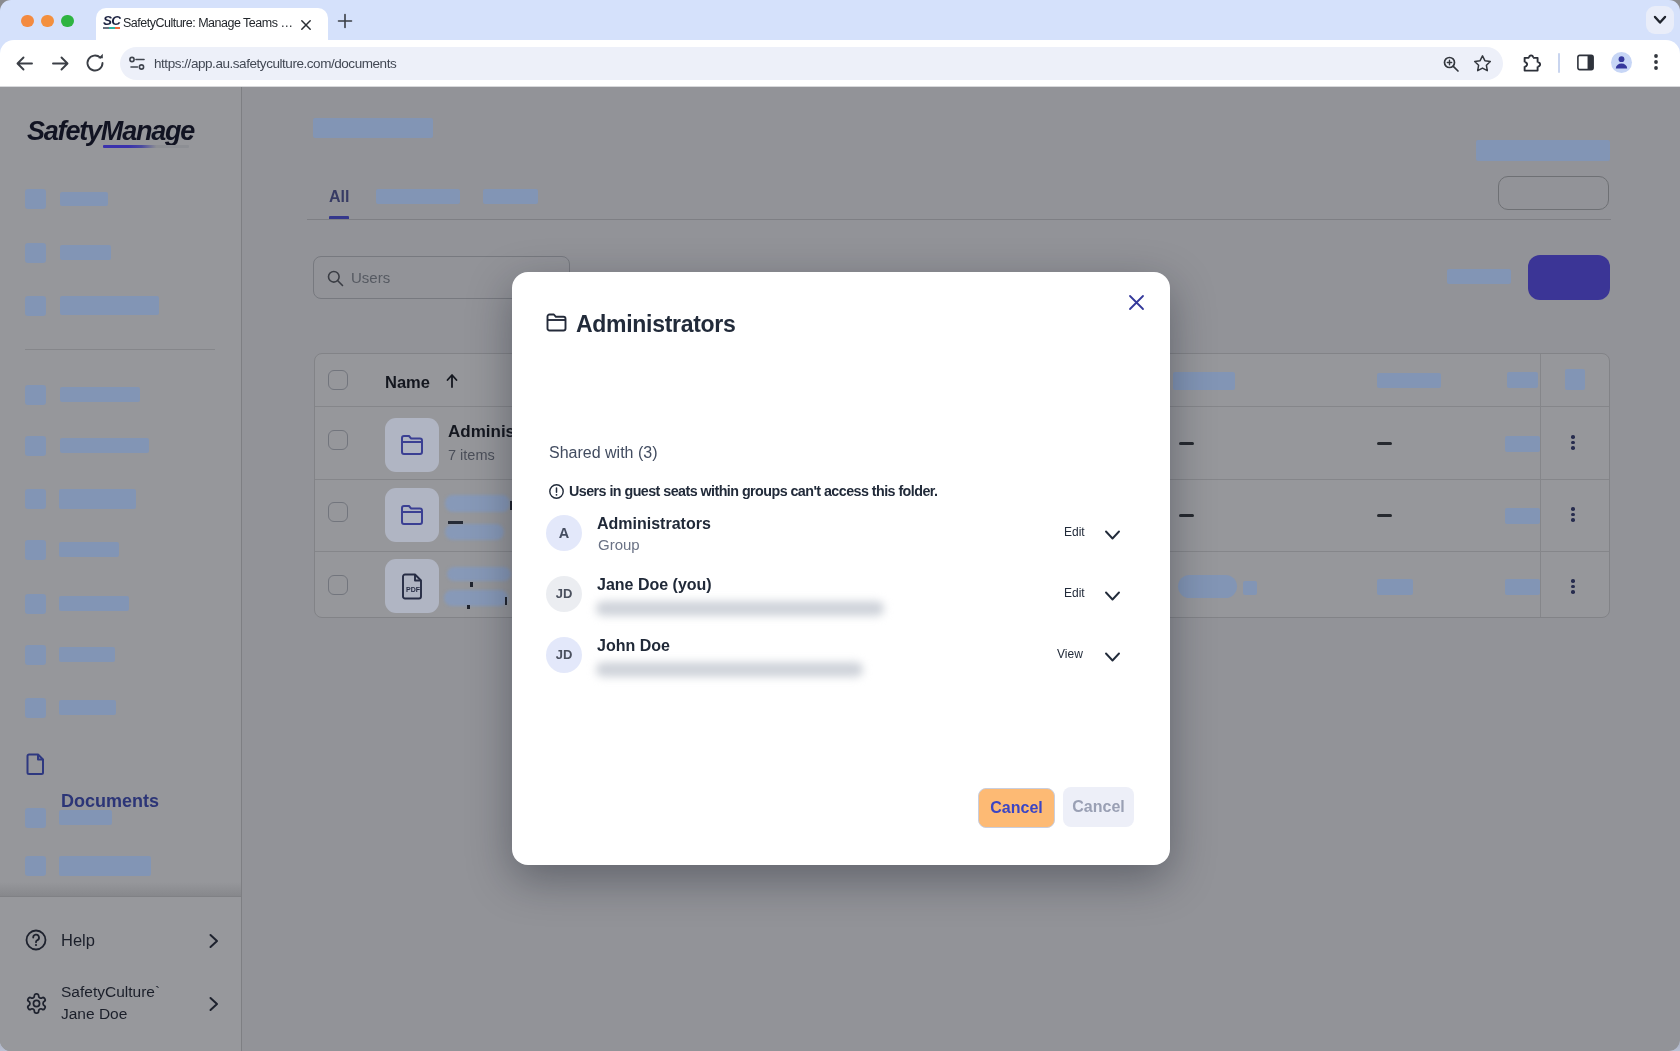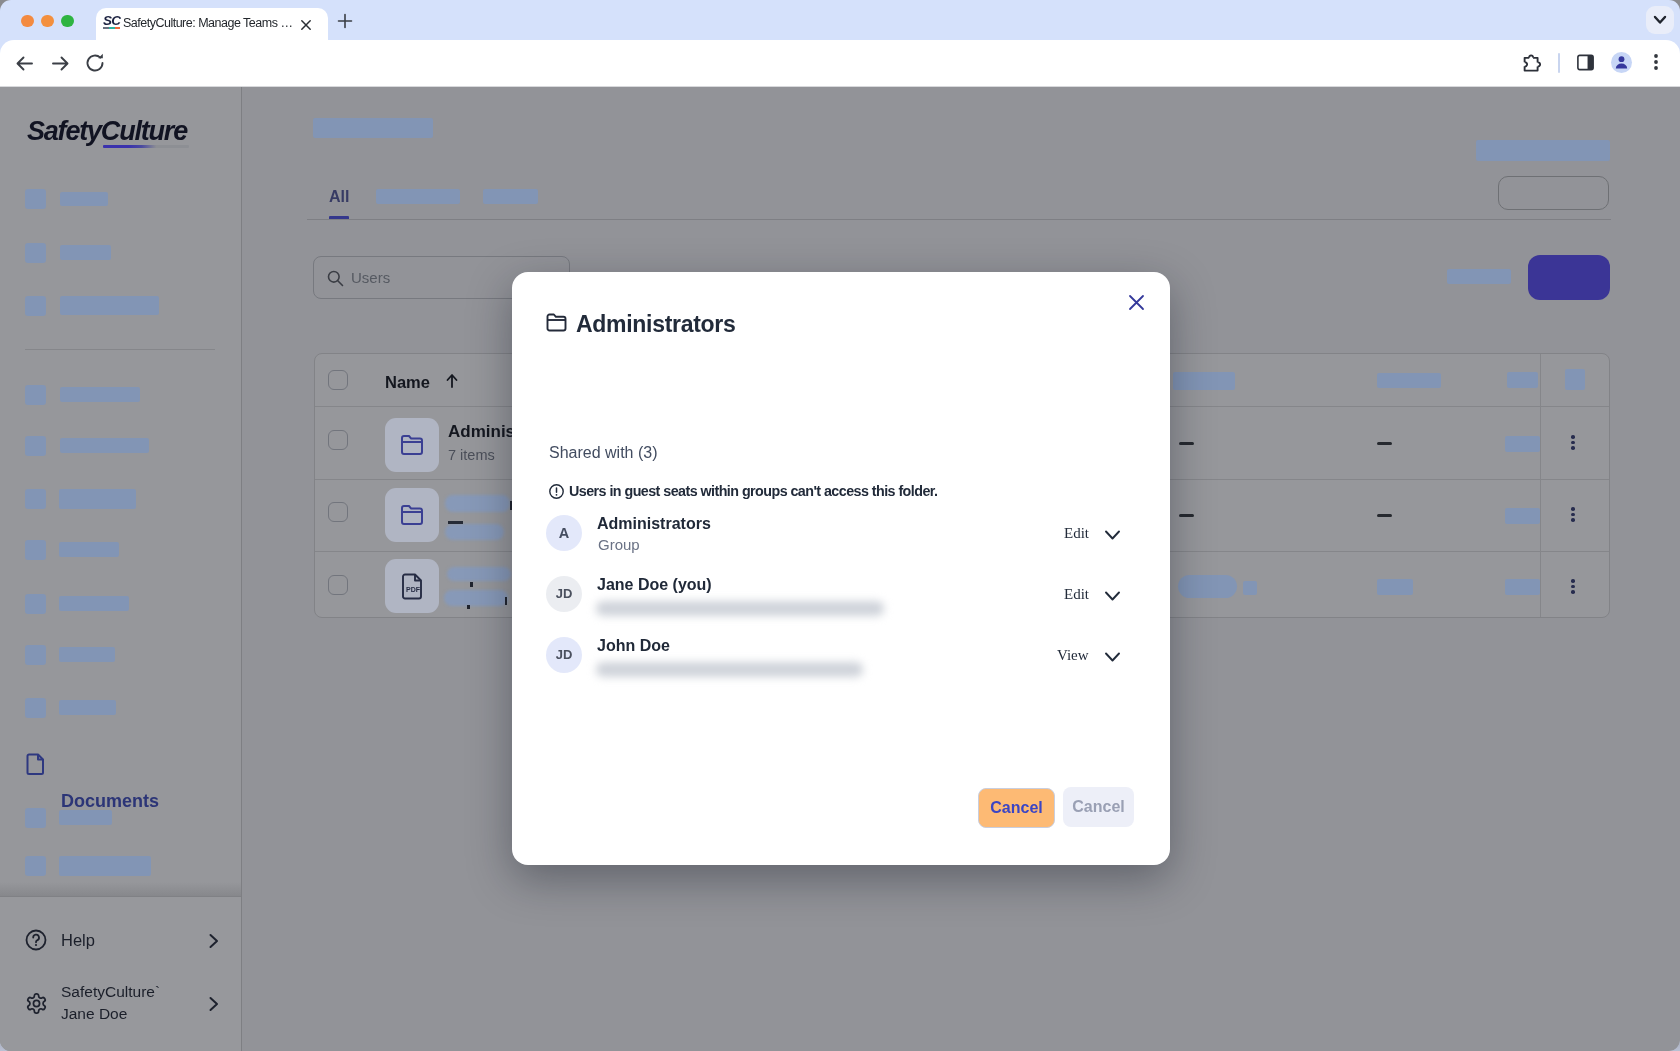--- a/index.html
+++ b/index.html
@@ -51,21 +51,21 @@
 #modal { position:absolute; left:512px; top:272px; width:658px; height:593px; background:#ffffff; border-radius:16px; box-shadow:0 14px 44px rgba(15,20,35,0.38); }
 #mtitle { position:absolute; left:64px; top:39px; font-size:23px; font-weight:700; color:#222b3a; letter-spacing:-0.3px; }
 #msearch { position:absolute; left:36px; top:105px; width:592px; height:42px; border:1px solid #c8cedf; border-radius:8px; }
 #msearch span { position:absolute; left:40px; top:10px; font-size:16px; color:#99a1b3; }
 #sharedwith { position:absolute; left:37px; top:172px; font-size:16px; color:#424c60; }
 #guestnote { position:absolute; left:37px; top:210px; height:17px; }
 .mrow { position:absolute; left:34px; height:40px; }
 .avatar { position:absolute; left:0; top:0; width:36px; height:36px; border-radius:50%; text-align:center; font-weight:700; color:#454d60; }
 .rname { position:absolute; left:51px; top:0px; font-size:16px; font-weight:700; color:#202938; }
 .rsub  { position:absolute; left:52px; top:21px; font-size:15px; color:#6a7285; }
-.perm { position:absolute; font-size:15px; font-weight:500; color:#222b3a;font-family:Liberation Serif, serif; }
+.perm { position:absolute; font-size:12px; font-weight:500; color:#222b3a; }
 .mblur { position:absolute; background:#cfd3da; border-radius:7px; filter:blur(4px); }
 #cancelbtn { position:absolute; left:466px; top:516px; width:77px; height:40px; border:1px solid #c9cede; border-radius:8px; background:#fdba74; color:#3b45c4; font-size:16px; font-weight:600; text-align:center; line-height:38px; }
 #sharebtn { position:absolute; left:551px; top:515px; width:71px; height:40px; border-radius:8px; background:#edeff8; color:#9aa0b4; font-size:16px; font-weight:600; text-align:center; line-height:40px; }
 </style>
 </head>
 <body>
 <div id="window">
 
   <div class="tl" style="left:21px; background:#f38a40;"></div>
   <div class="tl" style="left:41px; background:#f38f3e;"></div>
@@ -96,20 +96,37 @@
     <svg style="left:14px; top:13px;" width="21" height="21" viewBox="0 0 21 21">
         <path d="M18 10.5 H4 M9.5 4.5 L3.5 10.5 L9.5 16.5" stroke="#3b3f46" stroke-width="1.9" fill="none" stroke-linecap="round" stroke-linejoin="round"></path>
       </svg>
     <svg style="left:50px; top:13px;" width="21" height="21" viewBox="0 0 21 21">
         <path d="M3 10.5 H17 M11.5 4.5 L17.5 10.5 L11.5 16.5" stroke="#3b3f46" stroke-width="1.9" fill="none" stroke-linecap="round" stroke-linejoin="round"></path>
       </svg>
     <svg style="left:84px; top:12px;" width="22" height="22" viewBox="0 0 22 22">
         <path d="M18.5 11 a7.5 7.5 0 1 1 -2.2 -5.3" stroke="#3b3f46" stroke-width="1.9" fill="none" stroke-linecap="round"></path>
         <path d="M18.8 1.8 V6.3 H14.3 Z" fill="#3b3f46"></path>
       </svg>
+    <div id="omni">
+      <svg style="left:9px; top:8px;" width="17" height="17" viewBox="0 0 17 17">
+        <circle cx="3" cy="4.5" r="2.1" stroke="#40454f" stroke-width="1.6" fill="none"></circle>
+        <path d="M7 4.5 H15" stroke="#40454f" stroke-width="1.6" stroke-linecap="round"></path>
+        <circle cx="12.5" cy="12" r="2.1" stroke="#40454f" stroke-width="1.6" fill="none"></circle>
+        <path d="M2 12 H8.5" stroke="#40454f" stroke-width="1.6" stroke-linecap="round"></path>
+      </svg>
+      <div class="url">https://app.au.safetyculture.com/documents</div>
+      <svg style="left:1322px; top:8px;" width="18" height="18" viewBox="0 0 18 18">
+          <circle cx="7.5" cy="7.5" r="5" stroke="#33373e" stroke-width="1.7" fill="none"></circle>
+          <path d="M11.3 11.3 L16 16" stroke="#33373e" stroke-width="1.7" stroke-linecap="round"></path>
+          <path d="M7.5 5.3 V9.7 M5.3 7.5 H9.7" stroke="#33373e" stroke-width="1.4" stroke-linecap="round"></path>
+        </svg>
+      <svg style="left:1353px; top:7px;" width="19" height="19" viewBox="0 0 19 19">
+          <path d="M9.5 1.8 L11.9 6.7 L17.3 7.5 L13.4 11.3 L14.3 16.7 L9.5 14.1 L4.7 16.7 L5.6 11.3 L1.7 7.5 L7.1 6.7 Z" stroke="#33373e" stroke-width="1.5" fill="none" stroke-linejoin="round"></path>
+        </svg>
+    </div>
     <svg style="left:1520px; top:11px;" width="22" height="22" viewBox="0 0 20 20">
         <path d="M11.8 6.2 H16 V10.4 M16 14 V17.8 H4.2 V13.9 M4.2 10.3 V6.2 H8.4 M8.4 6.2 A1.75 1.75 0 1 1 11.8 6.2 M16 10.4 A1.85 1.85 0 1 1 16 14 M4.2 13.9 A1.85 1.85 0 1 0 4.2 10.3" stroke="#2c3039" stroke-width="1.7" fill="none" stroke-linejoin="round"></path>
       </svg>
     <div style="position:absolute; left:1558px; top:13px; width:2px; height:20px; background:#c9d5ef; border-radius:1px;"></div>
     <svg style="left:1577px; top:14px;" width="17" height="17" viewBox="0 0 19 18">
         <rect x="1" y="1" width="17" height="16" rx="2" stroke="#2f333c" stroke-width="1.8" fill="none"></rect>
         <path d="M11.8 1.4 h4.8 a1.4 1.4 0 0 1 1.4 1.4 v12.4 a1.4 1.4 0 0 1 -1.4 1.4 h-4.8 Z" fill="#2f333c"></path>
       </svg>
     <div style="position:absolute; left:1611px; top:12px; width:21px; height:21px; border-radius:50%; background:#c7d6f6;">
       <svg style="position:absolute; left:4px; top:3px;" width="13" height="15" viewBox="0 0 13 15">
@@ -122,21 +139,21 @@
         <circle cx="10" cy="10" r="1.9" fill="#33373e"></circle>
         <circle cx="10" cy="16" r="1.9" fill="#33373e"></circle>
       </svg>
   </div>
 
   <div id="pagebg"></div>
   <div id="tbline"></div>
 
   <div id="sidebar">
 
-    <div style="position:absolute; left:27px; top:29px; font-size:27px; font-weight:700; font-style:italic; color:#111322; letter-spacing:-1.2px; font-family:'Liberation Sans',sans-serif;">Safety<span>Culture</span></div>
+    <div style="position:absolute; left:27px; top:29px; font-size:27px; font-weight:700; font-style:italic; color:#111322; letter-spacing:-1.2px; font-family:'Liberation Sans',sans-serif;">Safety<span>Manage</span></div>
     <div style="position:absolute; left:103px; top:58px; width:86px; height:3px; background:linear-gradient(90deg,#3a32ad 0%,#3a32ad 30%,#4a4aa0 45%,#8d8f94 62%,#8d8f94 100%); border-radius:1px;"></div>
 
     <div class="side-ico" style="top:102px;"></div>
       <div class="sk" style="left:60px; top:105px; width:48px; height:14px;"></div>
     <div class="side-ico" style="top:156px;"></div>
       <div class="sk" style="left:60px; top:158px; width:51px; height:15px;"></div>
     <div class="side-ico" style="top:209px;"></div>
       <div class="sk" style="left:60px; top:209px; width:99px; height:19px;"></div>
     <div style="position:absolute; left:25px; top:262px; width:190px; height:1px; background:#85868a;"></div>
     <div class="side-ico" style="top:298px;"></div>

